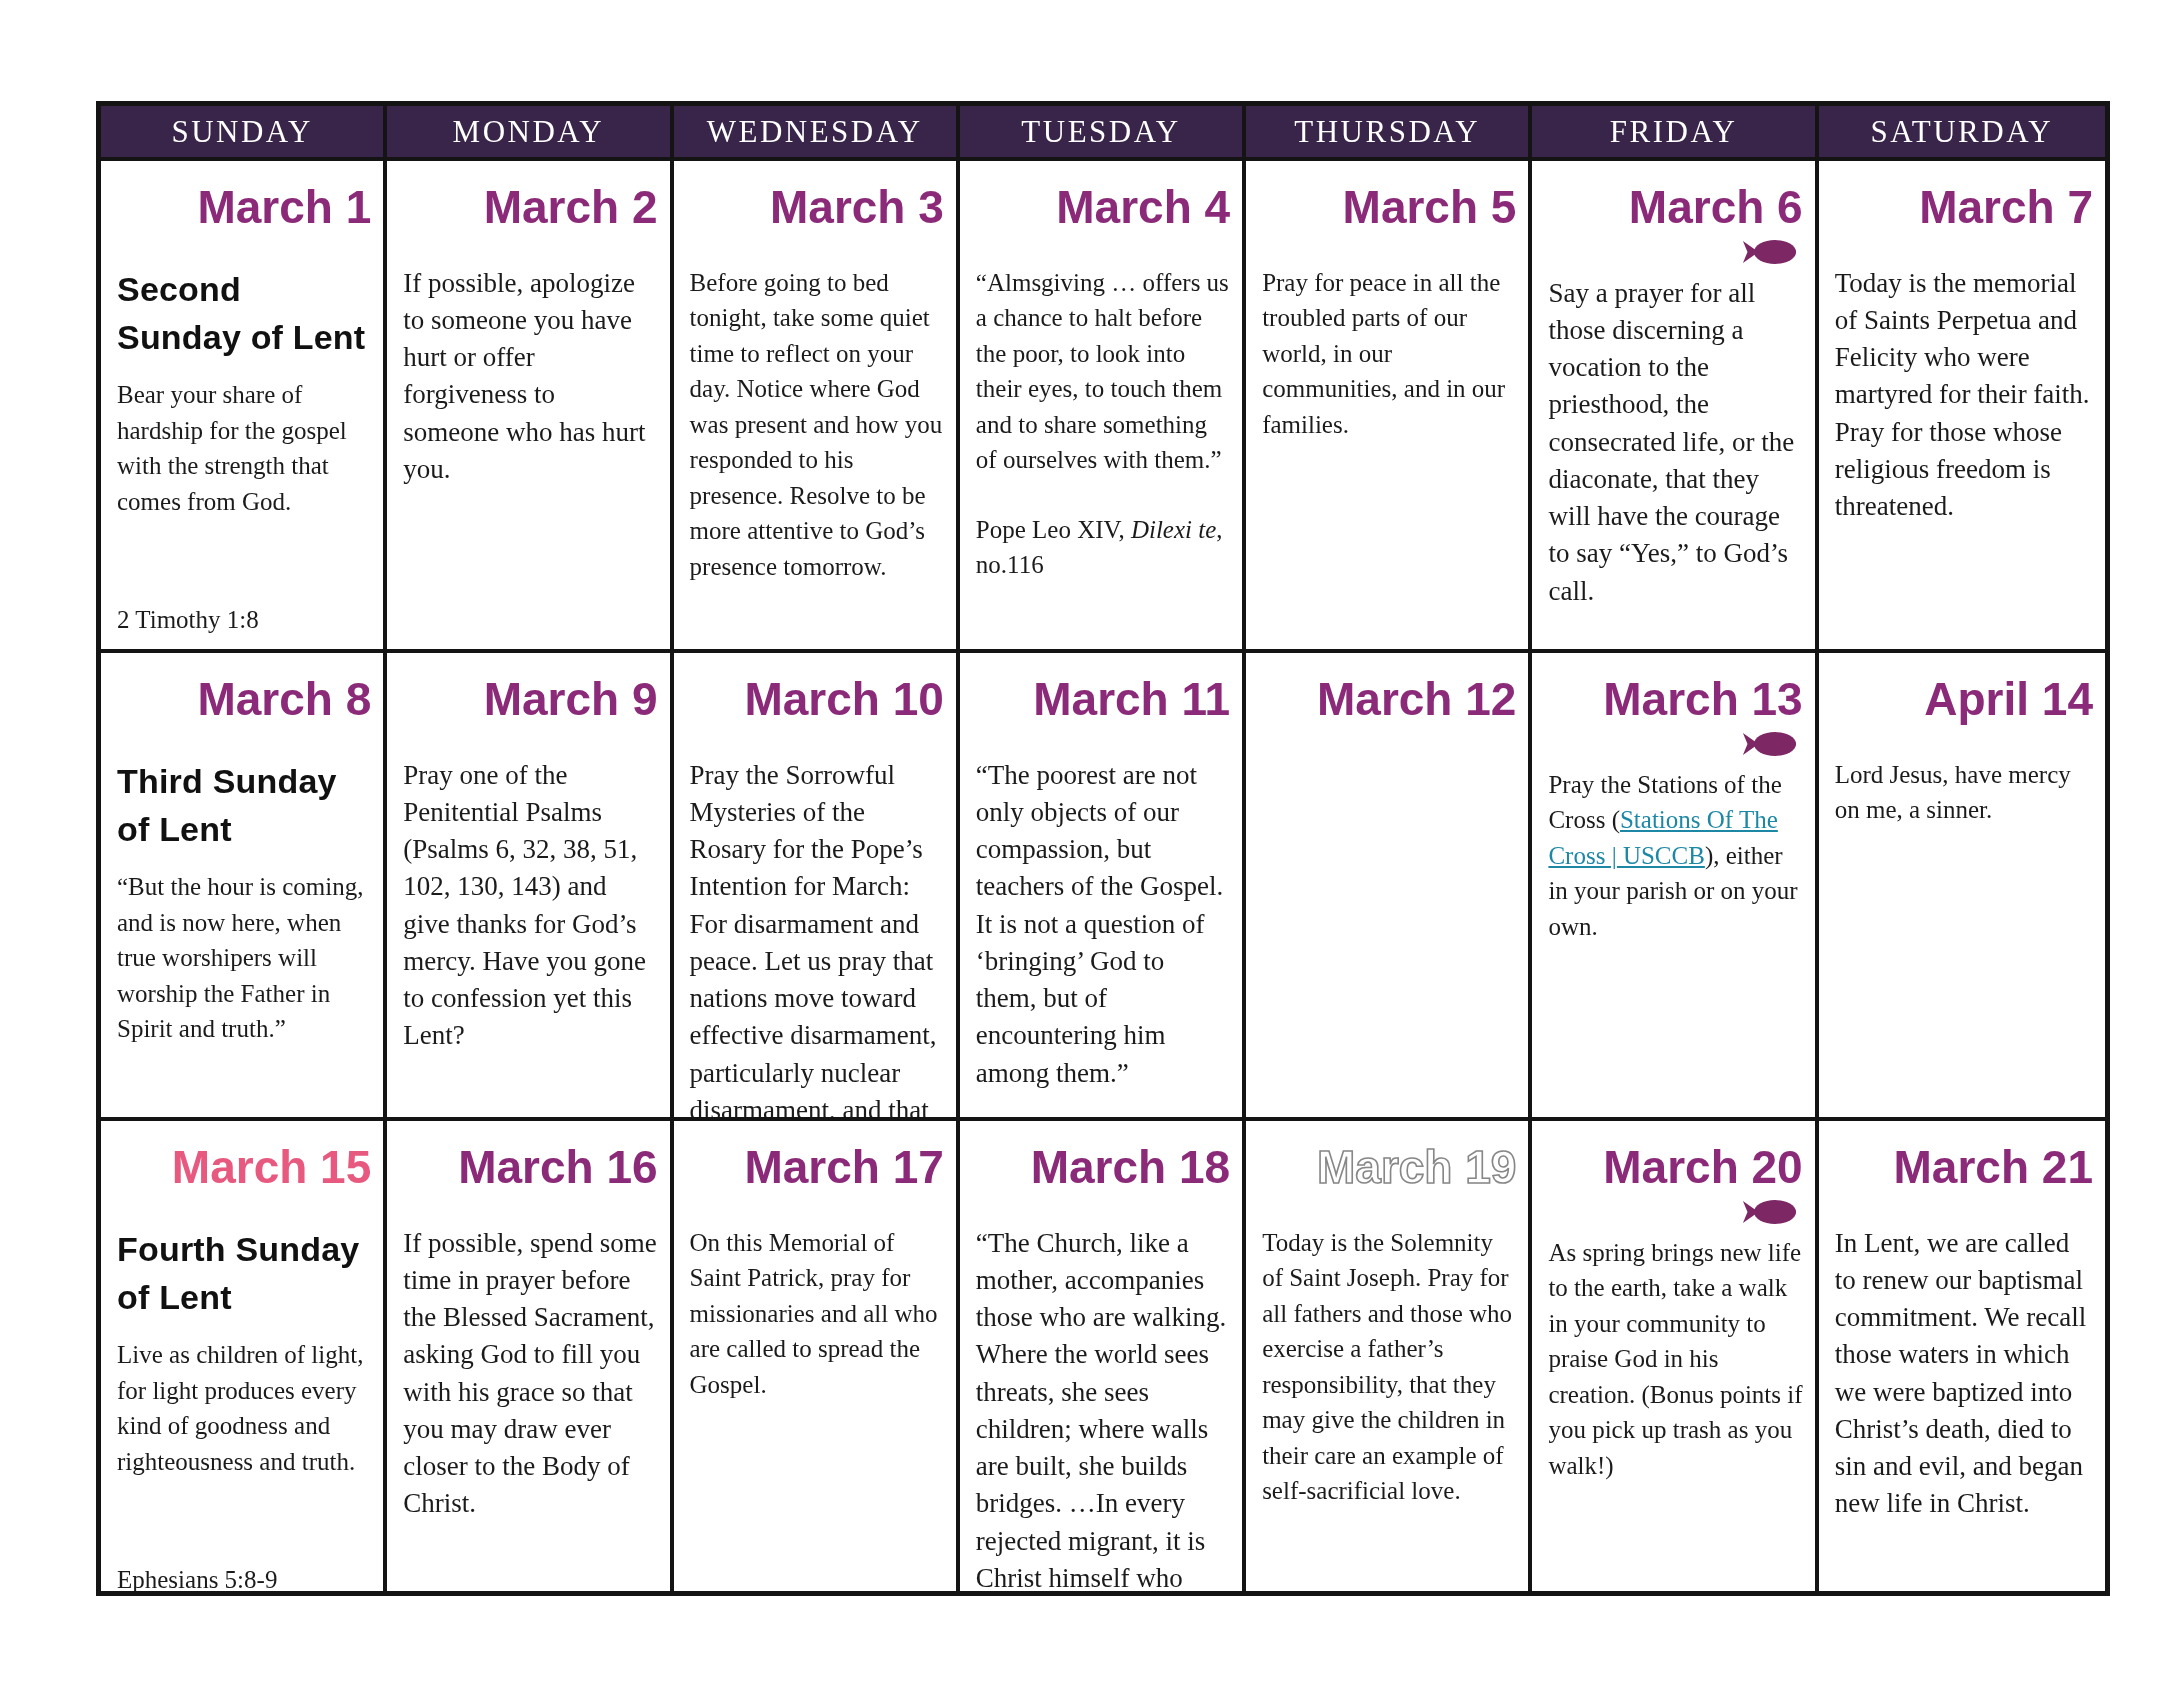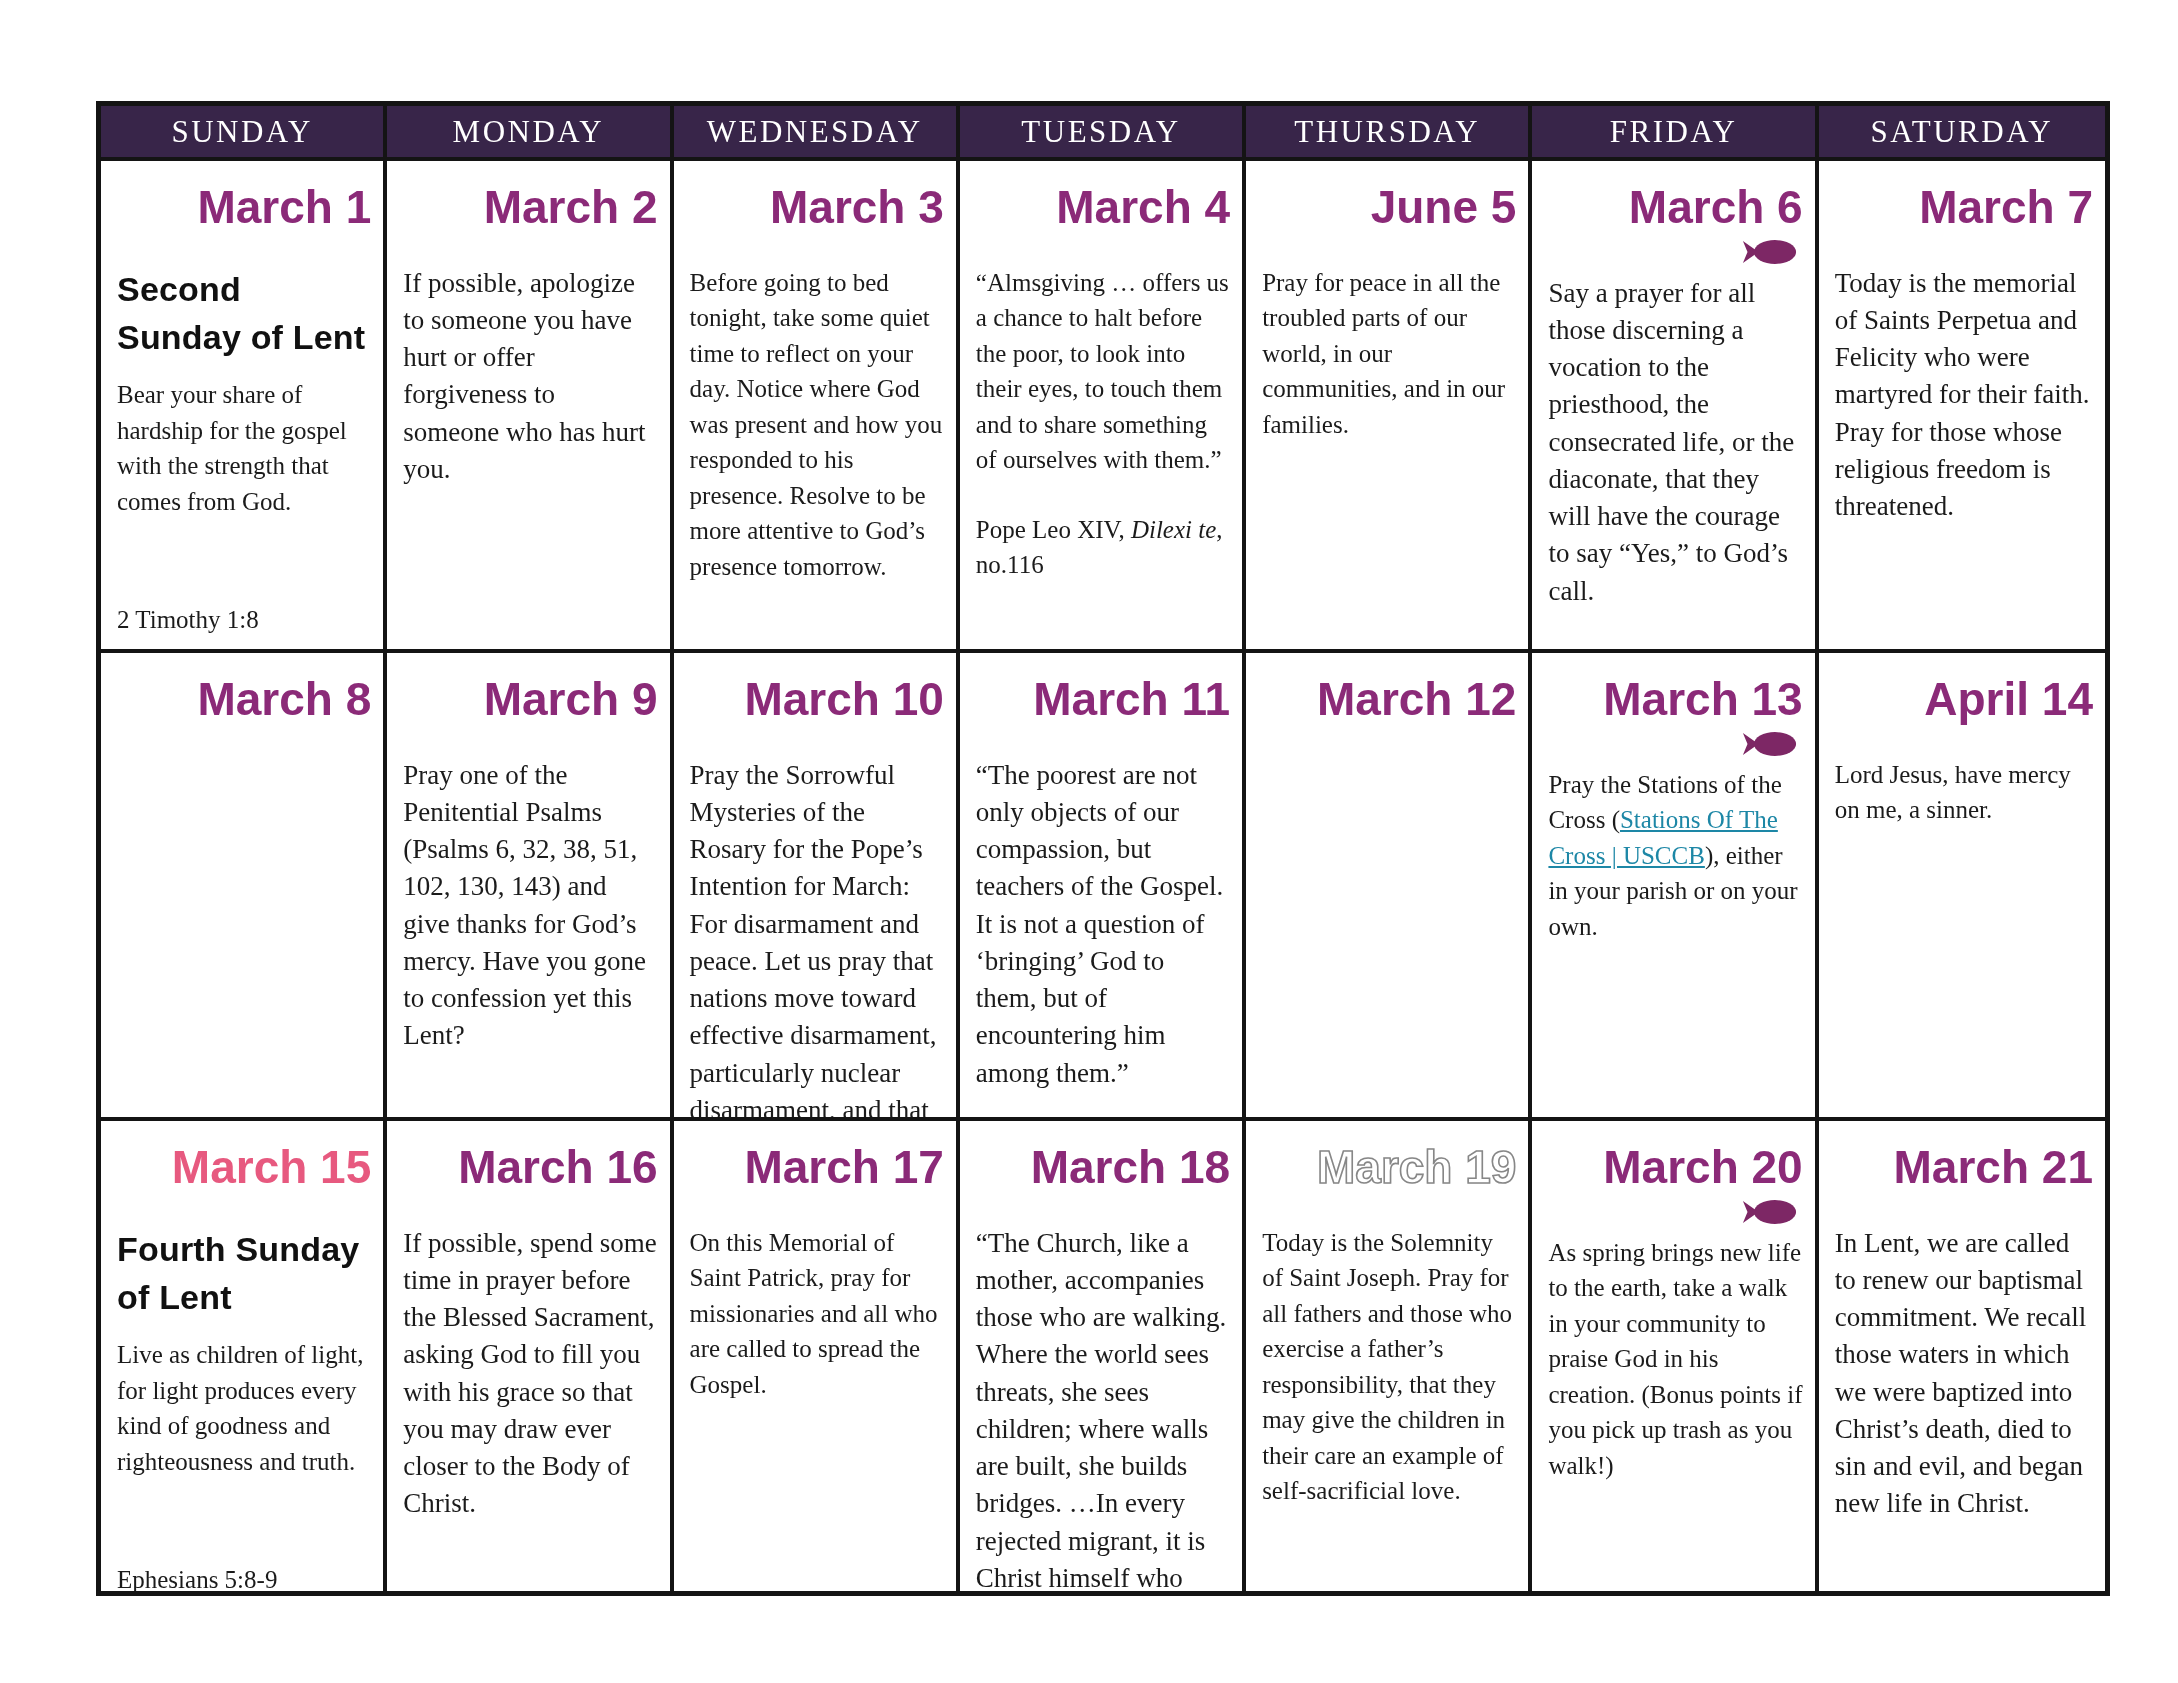--- a/index.html
+++ b/index.html
@@ -90,21 +90,21 @@
       </div>
     </div>
     <div class="day-cell">
       <div class="date-label purple">March 4</div>
       <div class="cell-body">
         <p class="para"><span>“Almsgiving … offers us a chance to halt before the poor, to look into their eyes, to touch them and to share something of ourselves with them.”</span></p>
         <p class="citation"><span>Pope Leo XIV, </span><em class="work-title">Dilexi te</em><span>, no.116</span></p>
       </div>
     </div>
     <div class="day-cell">
-      <div class="date-label purple">June 5</div>
+      <div class="date-label purple">March 5</div>
       <div class="cell-body">
         <p class="para"><span>Pray for peace in all the troubled parts of our world, in our communities, and in our families.</span></p>
       </div>
     </div>
     <div class="day-cell">
       <div class="date-label purple">March 6</div>
       <div class="fish">
         <svg viewBox="0 0 60 30" aria-hidden="true">
           <ellipse cx="36" cy="15" rx="23" ry="13"></ellipse>
           <path d="M18 15 L1 3 L6 15 L1 27 Z"></path>
@@ -115,20 +115,25 @@
       </div>
     </div>
     <div class="day-cell">
       <div class="date-label purple">March 7</div>
       <div class="cell-body small">
         <p class="para"><span>Today is the memorial of Saints Perpetua and Felicity who were martyred for their faith. Pray for those whose religious freedom is threatened.</span></p>
       </div>
     </div>
     <div class="day-cell">
       <div class="date-label purple">March 8</div>
+      <div class="cell-body">
+        <div class="cell-title">Third Sunday of Lent</div>
+        <p class="para"><span>“But the hour is coming, and is now here, when true worshipers will worship the Father in Spirit and truth.”</span></p>
+        <p class="citation scripture"><span>John 4:23</span></p>
+      </div>
     </div>
     <div class="day-cell">
       <div class="date-label purple">March 9</div>
       <div class="cell-body small">
         <p class="para"><span>Pray one of the Penitential Psalms (Psalms 6, 32, 38, 51, 102, 130, 143) and give thanks for God’s mercy. Have you gone to confession yet this Lent?</span></p>
       </div>
     </div>
     <div class="day-cell">
       <div class="date-label purple">March 10</div>
       <div class="cell-body small">

